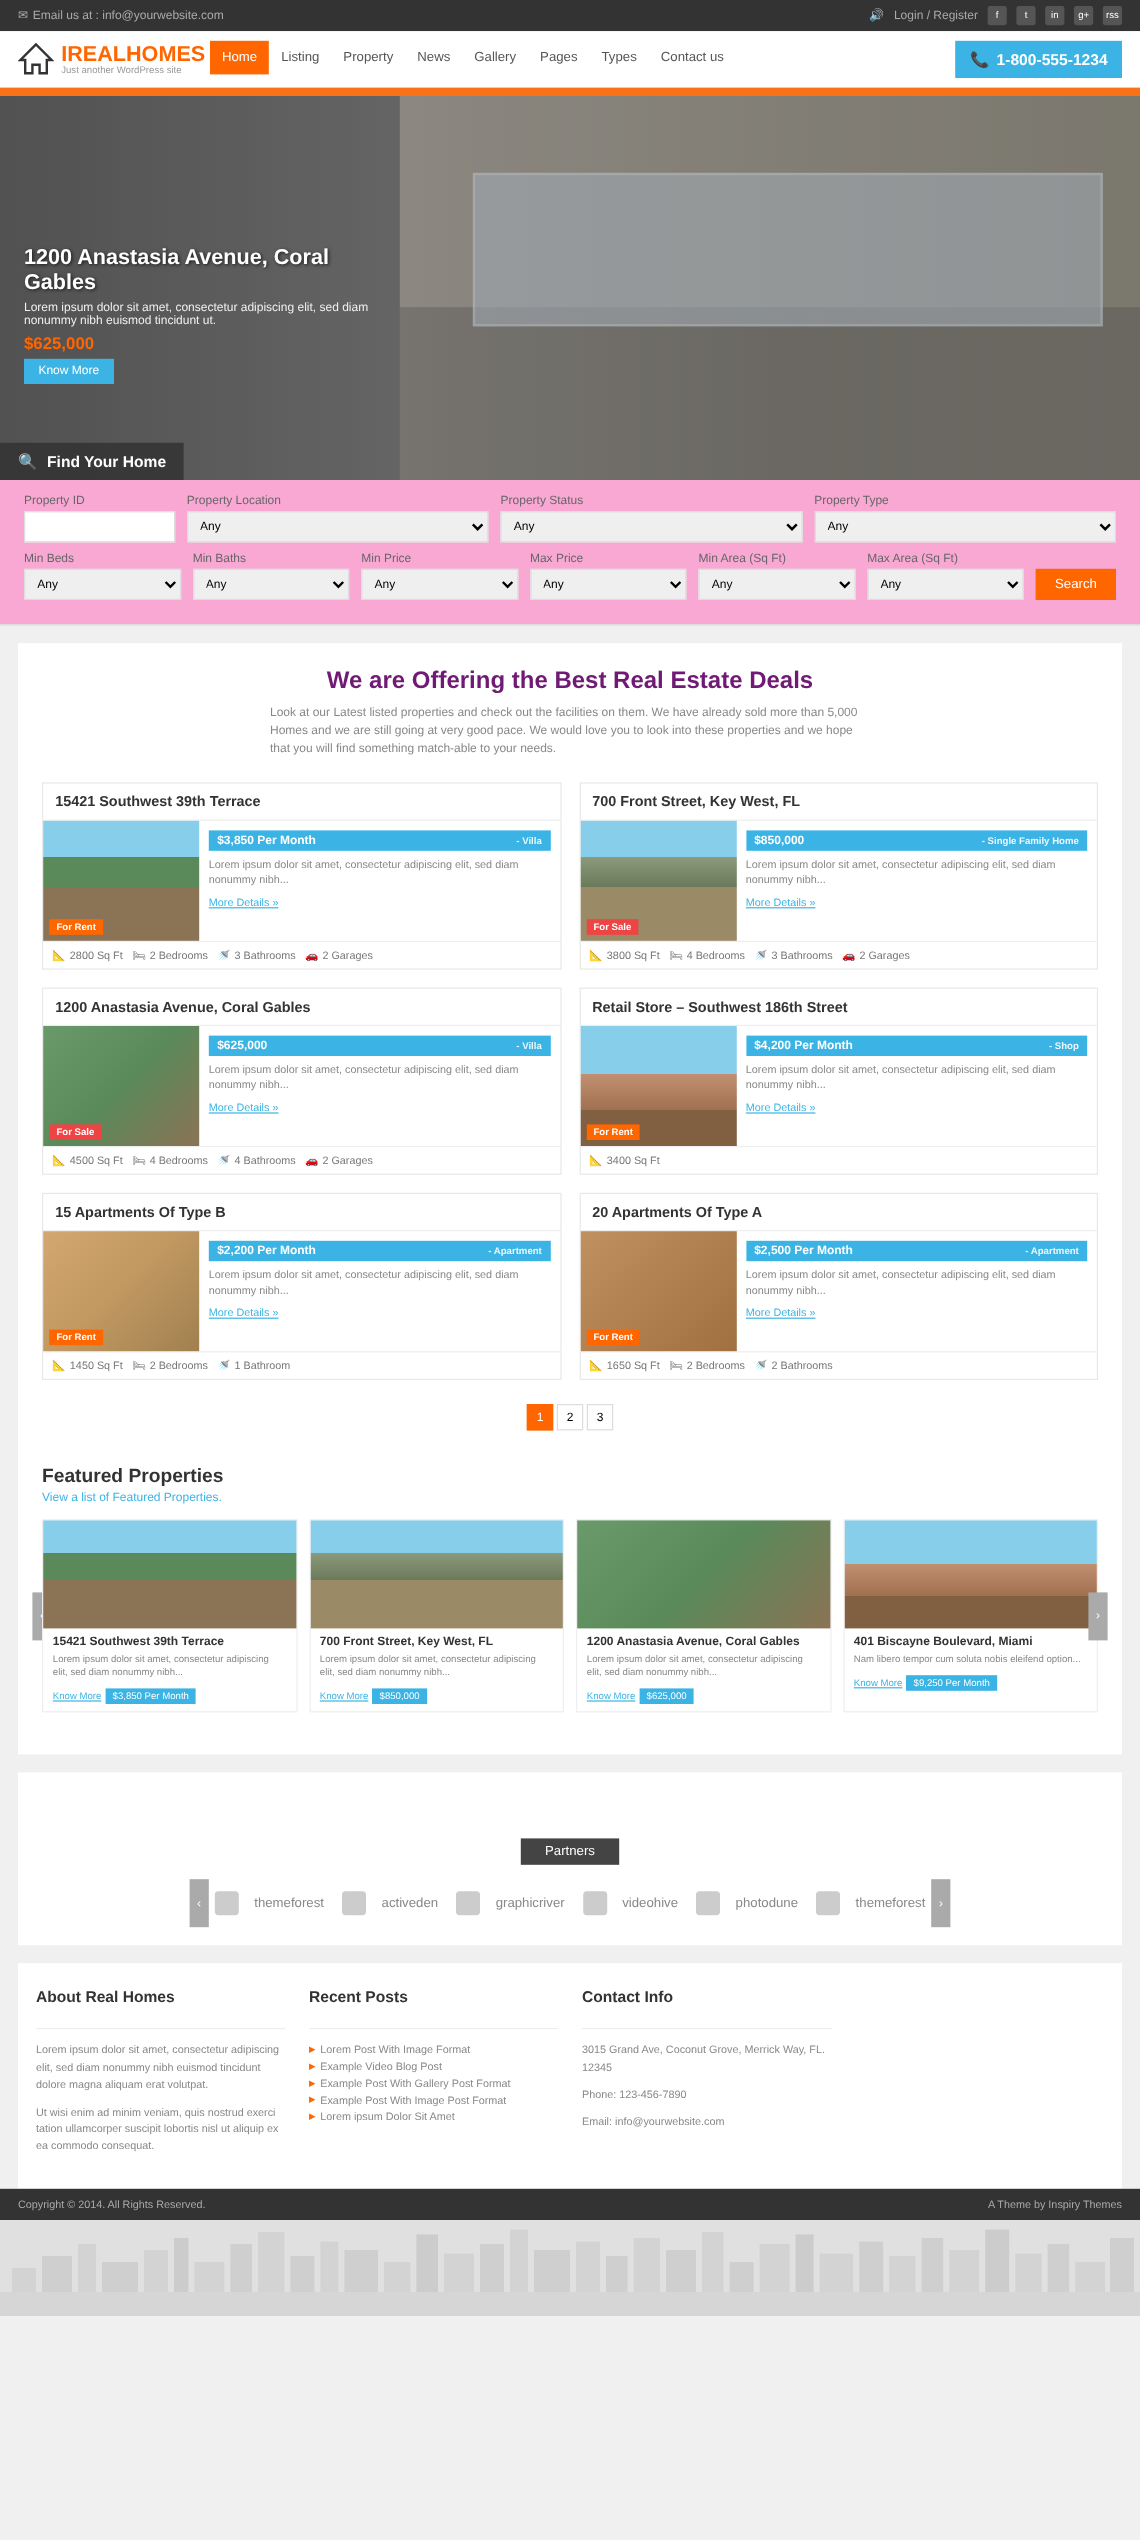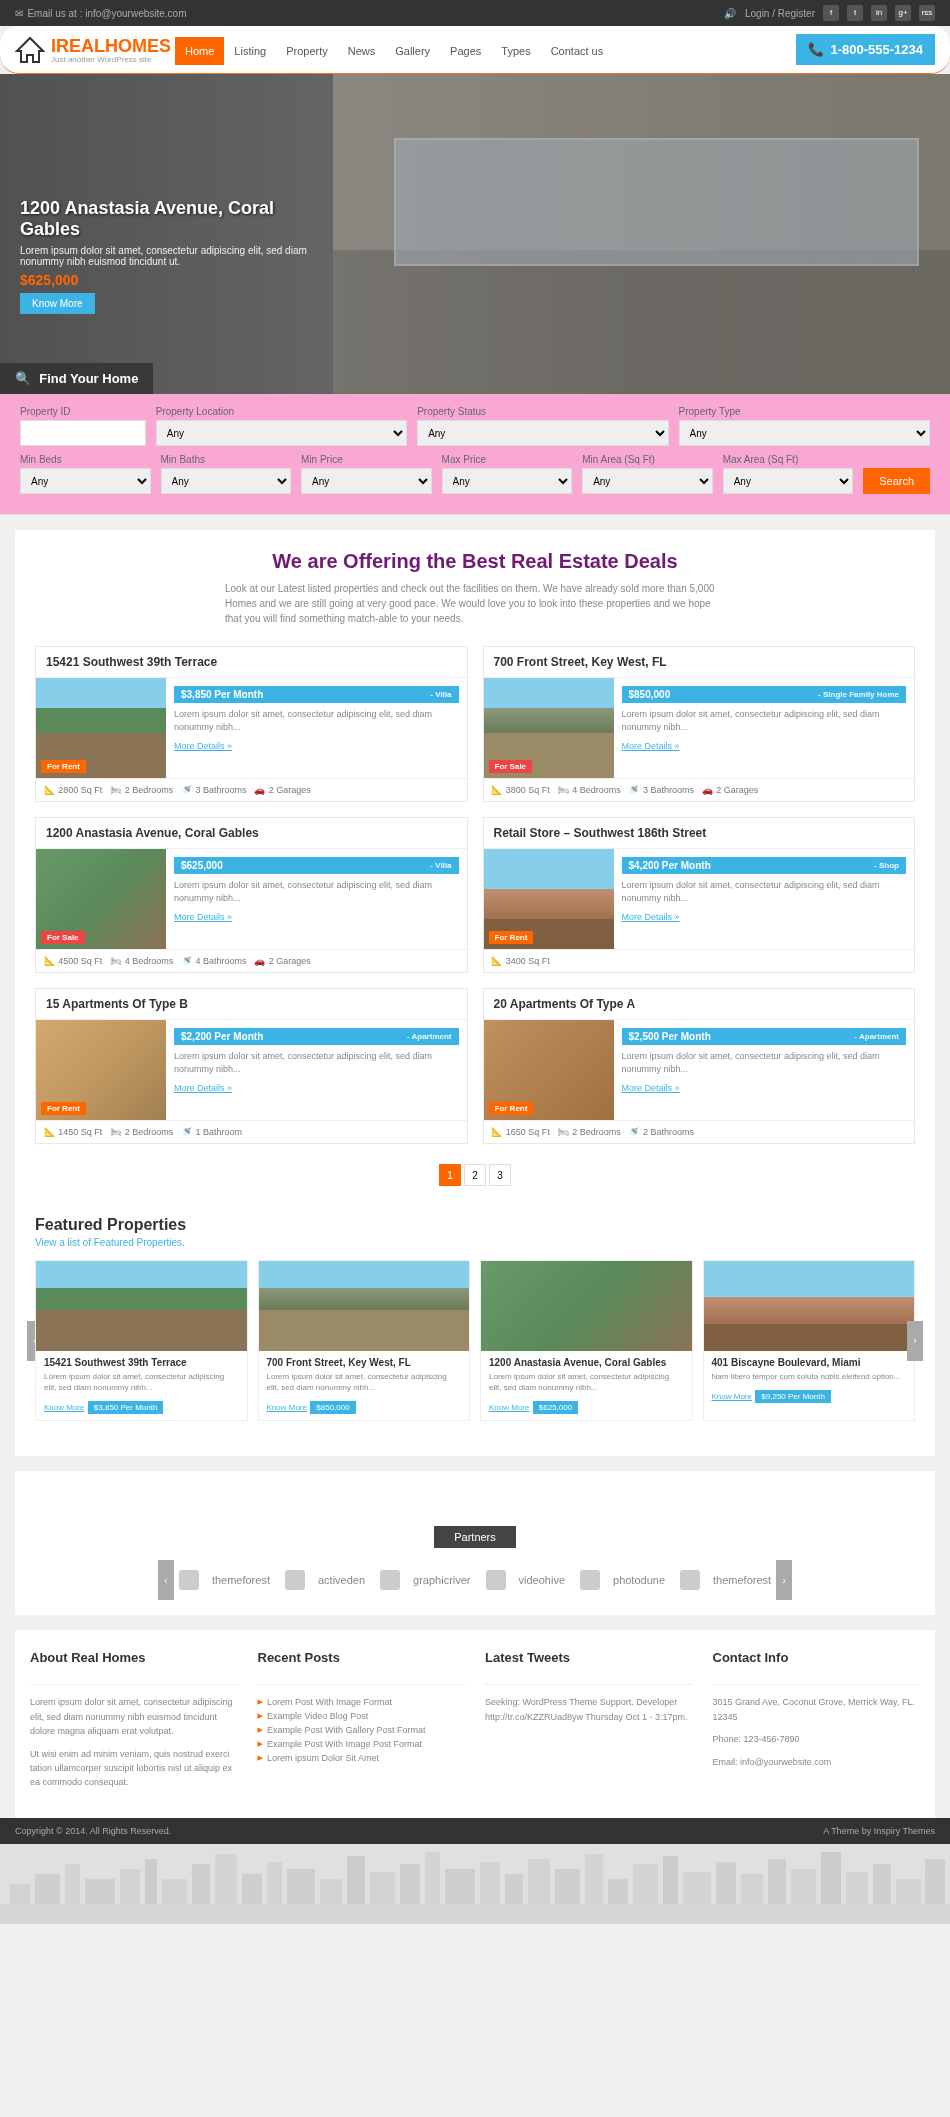--- a/index.html
+++ b/index.html
@@ -6,21 +6,21 @@
     body { font-family: Arial, sans-serif; font-size: 12px; color: #444; background: #f0f0f0; width: 950px; }
 
     
     .top-bar { background: #333; color: #aaa; font-size: 10px; padding: 5px 15px; display: flex; justify-content: space-between; align-items: center; }
     .top-bar .email { display: flex; align-items: center; gap: 4px; }
     .top-bar .right { display: flex; align-items: center; gap: 8px; }
     .top-bar a { color: #aaa; text-decoration: none; }
     .social-icon { display: inline-block; width: 16px; height: 16px; background: #555; color: #fff; font-size: 8px; text-align: center; line-height: 16px; border-radius: 2px; }
 
     
-    .header { background: #fff; display: flex; align-items: flex-end; padding: 8px 15px; border-bottom: 1px solid #f97316; border-radius: 19px; }
+    .header { background: #fff; display: flex; align-items: flex-start; padding: 8px 15px; border-bottom: 7px solid #f97316; }
     .logo { display: flex; align-items: center; gap: 6px; min-width: 160px; }
     .logo-icon { width: 30px; height: 30px; }
     .logo-text { font-size: 18px; font-weight: bold; color: #333; line-height: 1; }
     .logo-text span { color: #f60; }
     .logo-sub { font-size: 8px; color: #999; }
 
     
     nav { display: flex; align-items: center; flex: 1; }
     nav a { padding: 8px 10px; text-decoration: none; color: #555; font-size: 11px; }
     nav a.active { background: #f60; color: #fff; }
@@ -457,24 +457,20 @@
   </div>
   <div class="footer-col">
     <h4>Recent Posts</h4>
     <ul id="footer-posts-list">
         <li>Lorem Post With Image Format</li>
         <li>Example Video Blog Post</li>
         <li>Example Post With Gallery Post Format</li>
         <li>Example Post With Image Post Format</li>
         <li>Lorem ipsum Dolor Sit Amet</li>
       </ul>
-  </div>
-  <div class="footer-col">
-    <h4>Latest Tweets</h4>
-    <p>Seeking: WordPress Theme Support. Developer http://tr.co/KZZRUad8yw Thursday Oct 1 - 3:17pm.</p>
   </div>
   <div class="footer-col">
     <h4>Contact Info</h4>
     <p>3015 Grand Ave, Coconut Grove, Merrick Way, FL. 12345</p>
     <p>Phone: 123-456-7890</p>
     <p>Email: info@yourwebsite.com</p>
   </div>
 </div>
 
 <div class="footer-bottom">

